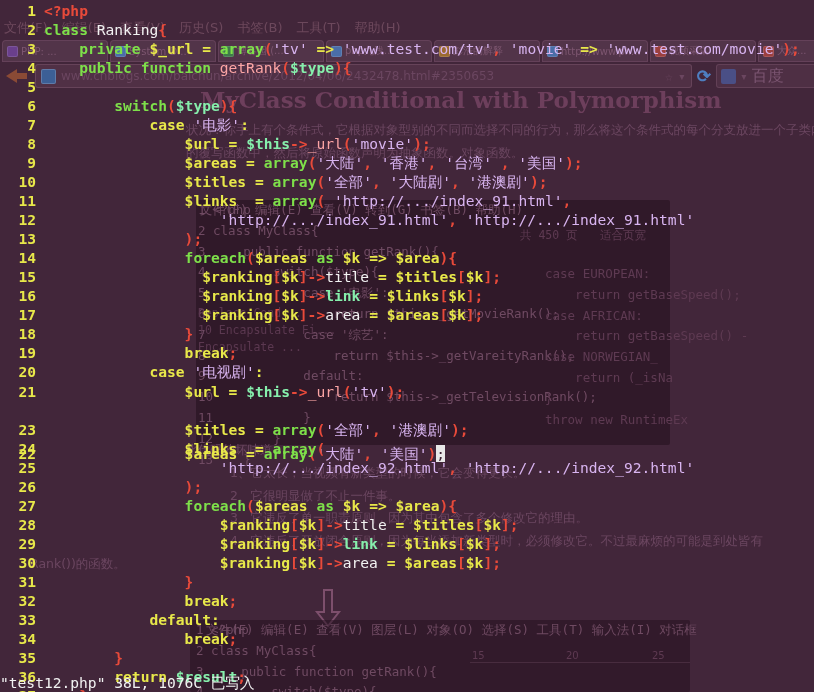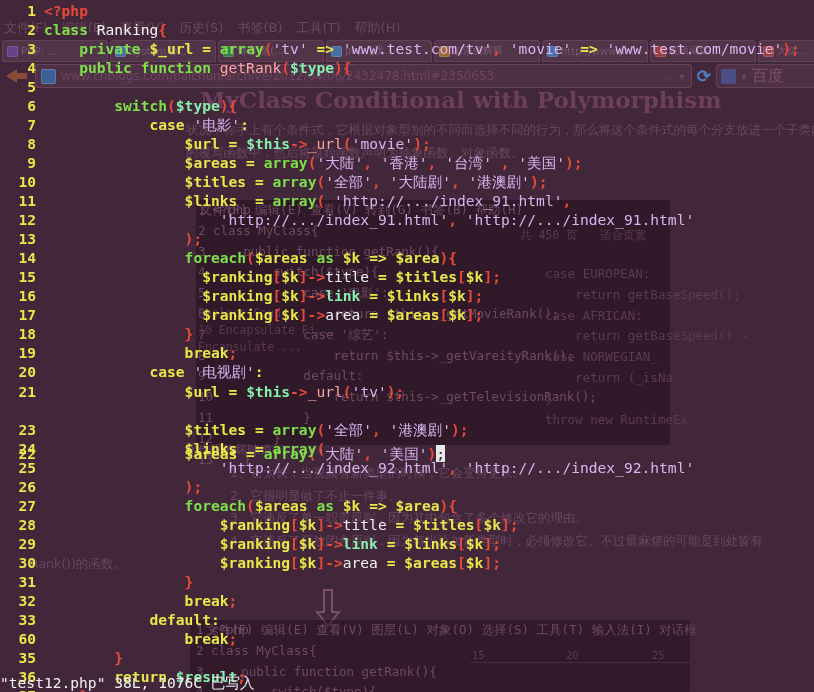--- a/index.html
+++ b/index.html
@@ -264,21 +264,21 @@
       <div class="t-row" style="top: 438.65px;"><span class="t-num">24</span><span class="t-code">                <span class="varY">$links</span>  <span class="op">=</span> <span class="kw">array</span><span class="pun">(</span></span></div>
       <div class="t-row" style="top: 457.7px;"><span class="t-num">25</span><span class="t-code">                    <span class="str">'http://.../index_92.html'</span><span class="pun">,</span> <span class="str">'http://.../index_92.html'</span></span></div>
       <div class="t-row" style="top: 476.75px;"><span class="t-num">26</span><span class="t-code">                <span class="pun">);</span></span></div>
       <div class="t-row" style="top: 495.8px;"><span class="t-num">27</span><span class="t-code">                <span class="kw">foreach</span><span class="pun">(</span><span class="varY">$areas</span> <span class="kw">as</span> <span class="varY">$k</span> <span class="op">=&gt;</span> <span class="varY">$area</span><span class="pun">){</span></span></div>
       <div class="t-row" style="top: 514.85px;"><span class="t-num">28</span><span class="t-code">                    <span class="varY">$ranking</span><span class="pun">[</span><span class="varY">$k</span><span class="pun">]-&gt;</span><span class="txt">title</span> <span class="op">=</span> <span class="varY">$titles</span><span class="pun">[</span><span class="varY">$k</span><span class="pun">];</span></span></div>
       <div class="t-row" style="top: 533.9px;"><span class="t-num">29</span><span class="t-code">                    <span class="varY">$ranking</span><span class="pun">[</span><span class="varY">$k</span><span class="pun">]-&gt;</span><span class="var">link</span> <span class="op">=</span> <span class="varY">$links</span><span class="pun">[</span><span class="varY">$k</span><span class="pun">];</span></span></div>
       <div class="t-row" style="top: 552.95px;"><span class="t-num">30</span><span class="t-code">                    <span class="varY">$ranking</span><span class="pun">[</span><span class="varY">$k</span><span class="pun">]-&gt;</span><span class="txt">area</span> <span class="op">=</span> <span class="varY">$areas</span><span class="pun">[</span><span class="varY">$k</span><span class="pun">];</span></span></div>
       <div class="t-row" style="top: 572px;"><span class="t-num">31</span><span class="t-code">                <span class="pun">}</span></span></div>
       <div class="t-row" style="top: 591.05px;"><span class="t-num">32</span><span class="t-code">                <span class="kw2">break</span><span class="pun">;</span></span></div>
       <div class="t-row" style="top: 610.1px;"><span class="t-num">33</span><span class="t-code">            <span class="kw2">default</span><span class="op">:</span></span></div>
-      <div class="t-row" style="top: 629.15px;"><span class="t-num">60</span><span class="t-code">                <span class="kw2">break</span><span class="pun">;</span></span></div>
+      <div class="t-row" style="top: 629.15px;"><span class="t-num">34</span><span class="t-code">                <span class="kw2">break</span><span class="pun">;</span></span></div>
       <div class="t-row" style="top: 648.2px;"><span class="t-num">35</span><span class="t-code">        <span class="pun">}</span></span></div>
       <div class="t-row" style="top: 667.25px;"><span class="t-num">36</span><span class="t-code">        <span class="kw2">return</span> <span class="var">$result</span><span class="pun">;</span></span></div>
       <div class="t-row" style="top: 686.3px;"><span class="t-num">37</span><span class="t-code">    <span class="pun">}</span></span></div>
     </div>
 
   <div class="t-status" style="position:absolute;left:0;top:673px;">"test12.php" 38L, 1076C 已写入</div>
 
 </div>
 
 </body></html>

